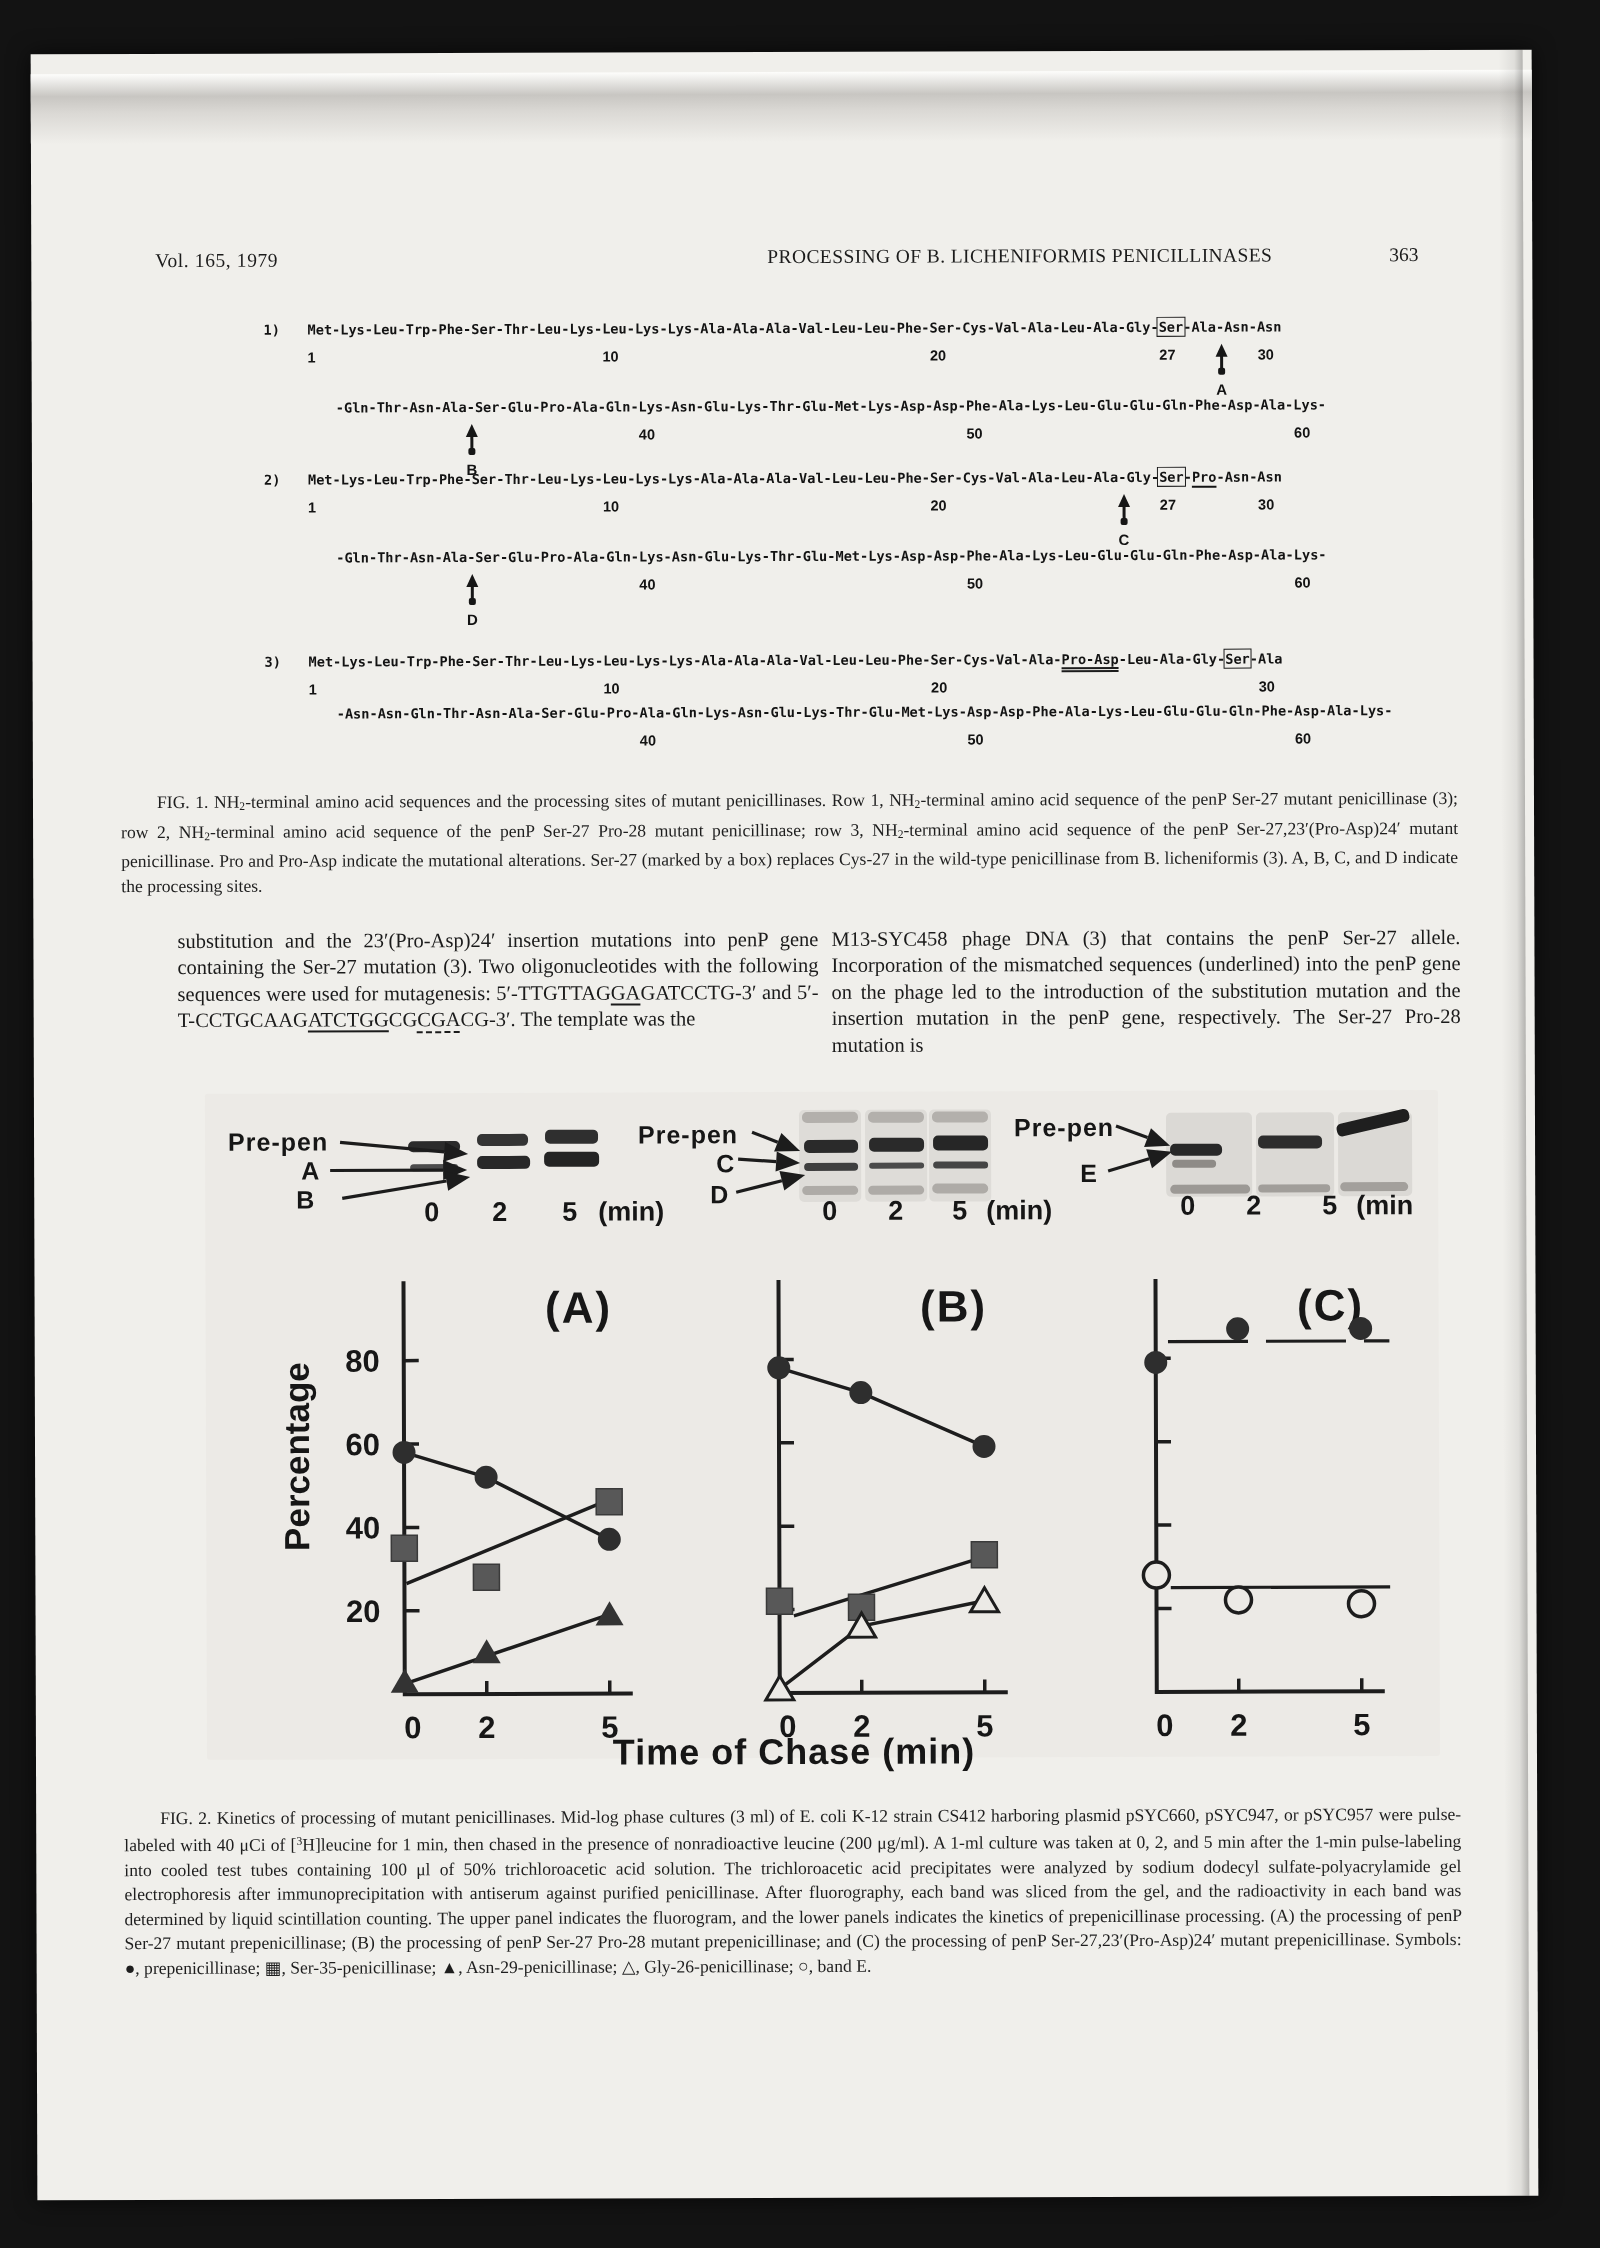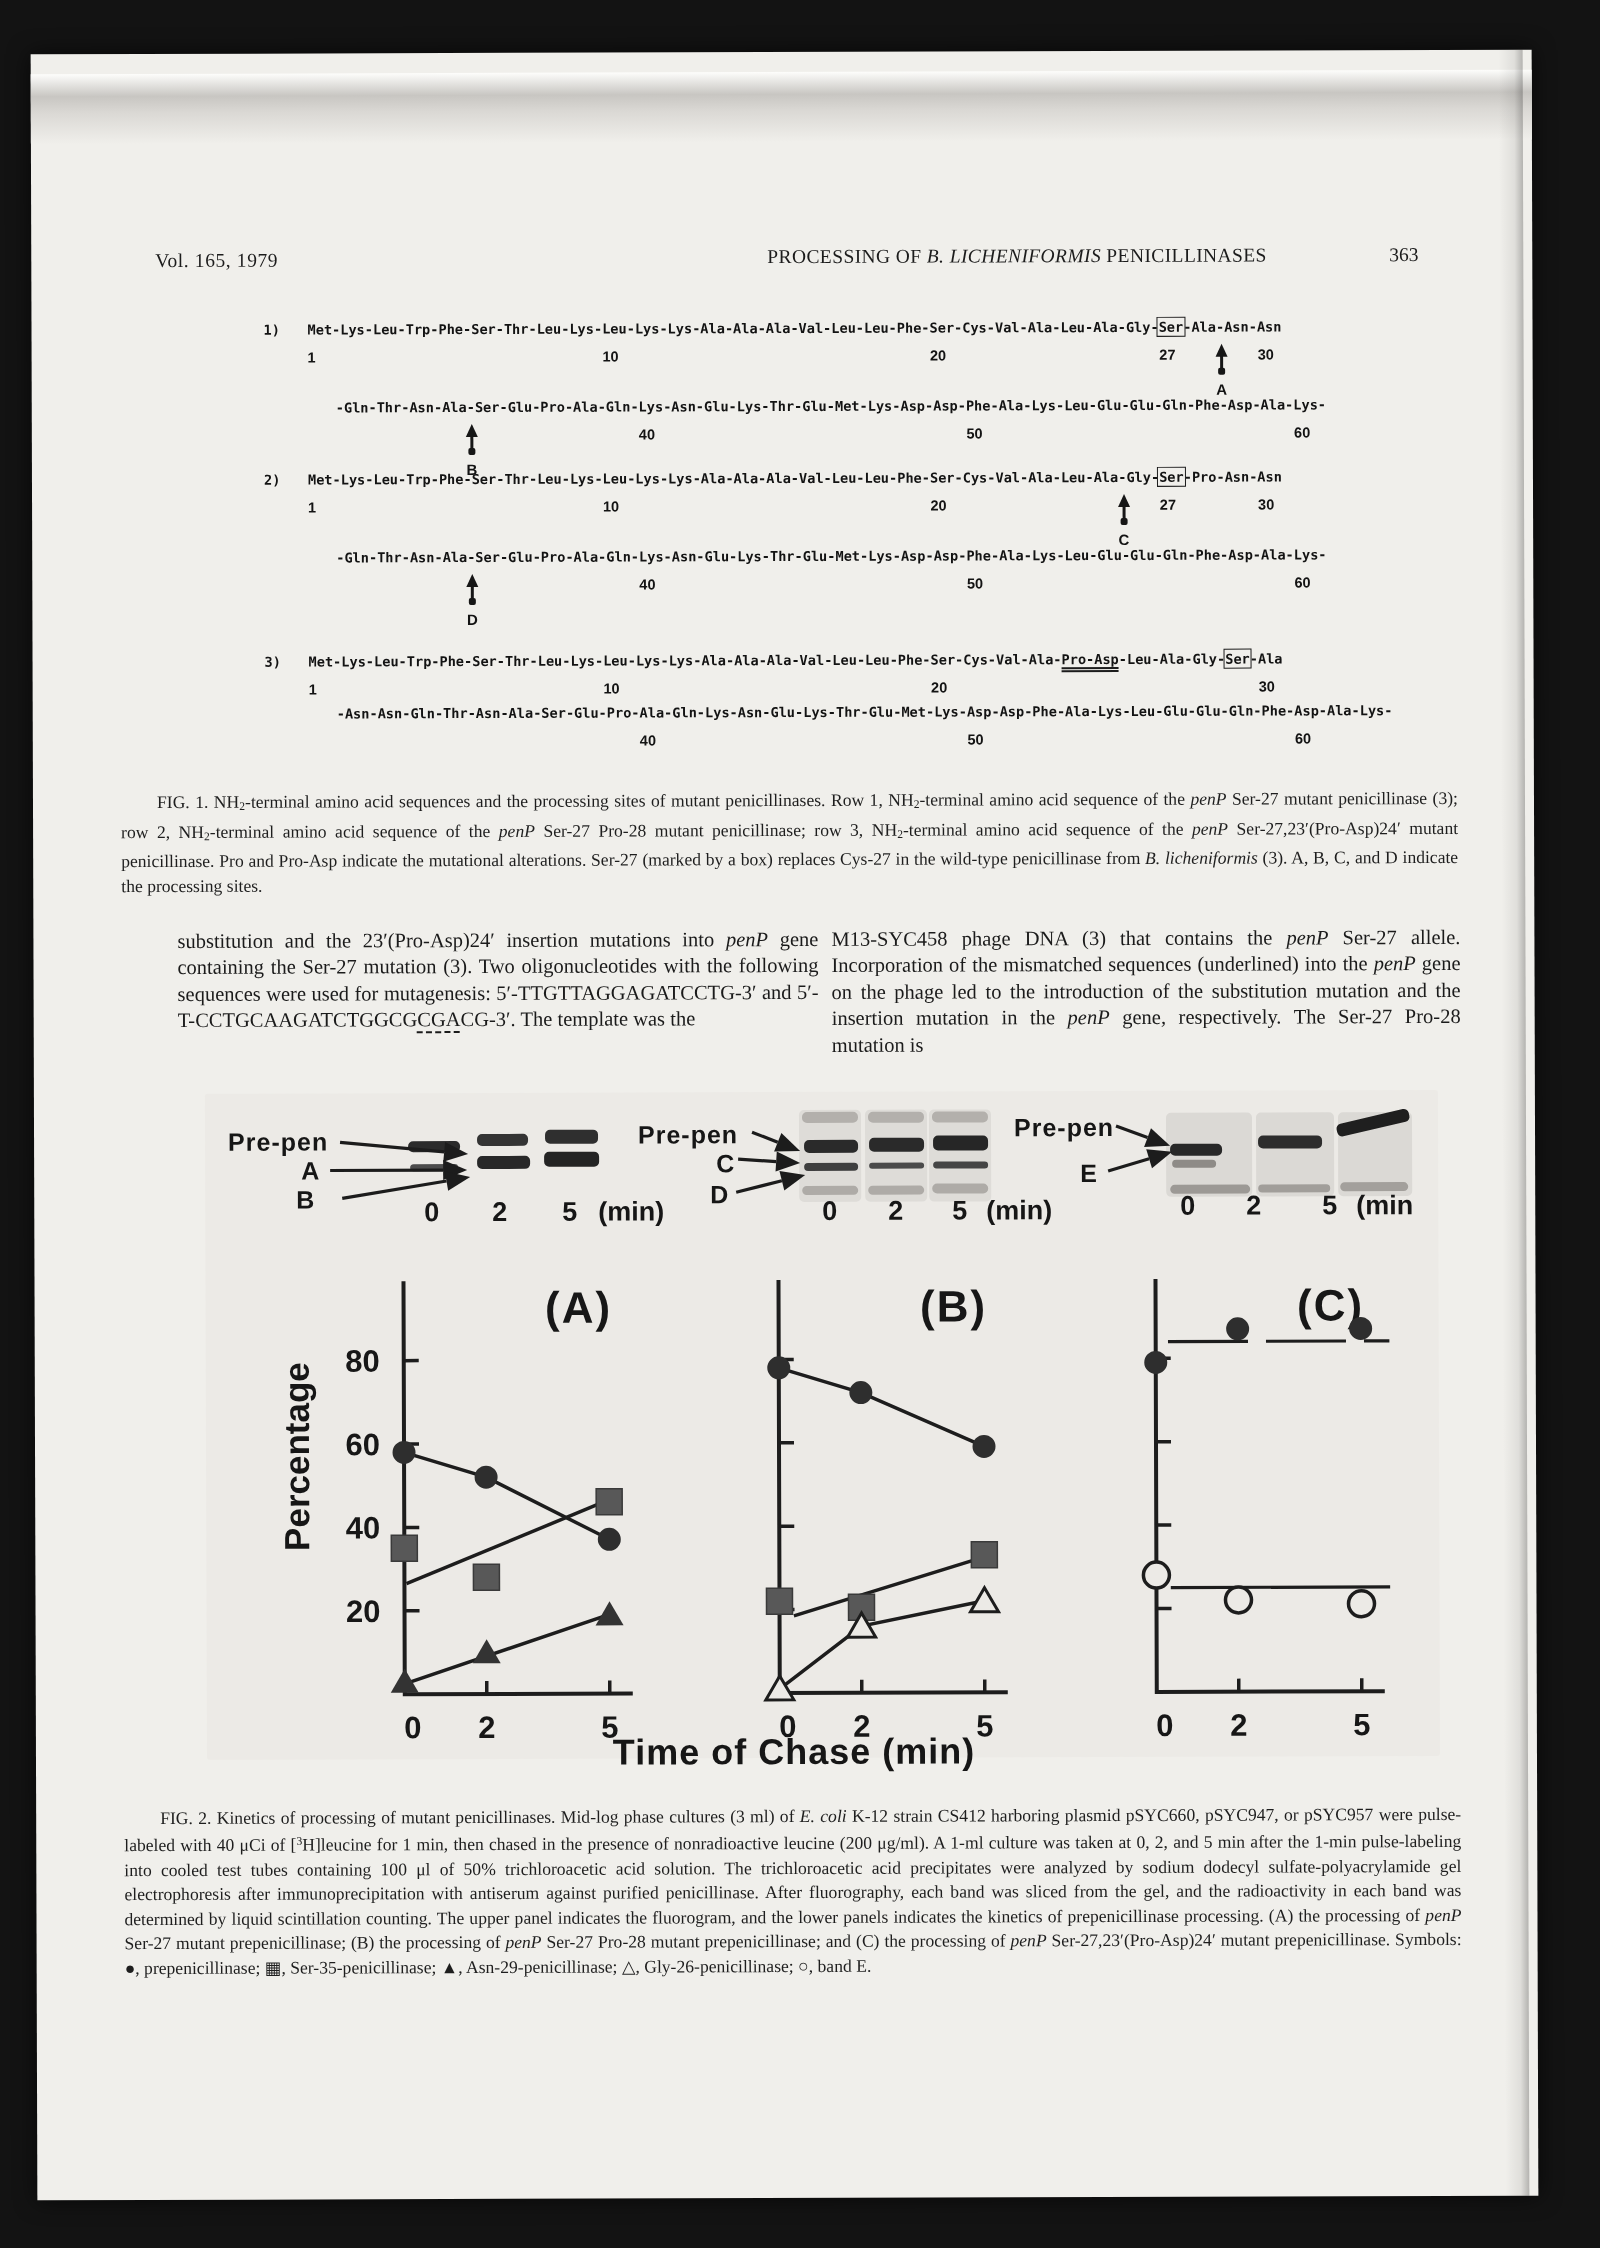--- a/index.html
+++ b/index.html
@@ -29,25 +29,25 @@
   .photo{position:absolute;left:205px;top:1092px;width:1233px;height:666px;background:#eceae6;border-radius:3px;}
 
   .seq{position:absolute;font-family:"DejaVu Sans Mono",monospace;font-weight:bold;font-size:13.6px;
        line-height:17px;color:#131313;white-space:pre;}
   .seq-id{position:absolute;font-family:"DejaVu Sans Mono",monospace;font-weight:bold;font-size:13.6px;color:#131313;}
   .seq-num{position:absolute;font-family:"Liberation Sans",sans-serif;font-weight:bold;font-size:14.5px;color:#131313;}
   .seq-letter{position:absolute;font-family:"Liberation Sans",sans-serif;font-weight:bold;font-size:15px;
        color:#131313;transform:translateX(-50%);}
   .seq-arrow{position:absolute;}
 
-  .s-i{font-style:italic;}
+  .s-i{}
   .s-sub{font-size:.66em;vertical-align:-.2em;}
   .s-sup{font-size:.66em;vertical-align:.5em;}
   .s-box{outline:1.7px solid #1c1c1c;outline-offset:1px;}
-  .s-u{text-decoration-thickness:2.2px;text-underline-offset:4px;}
+  .s-u{text-decoration:underline;text-decoration-thickness:2.2px;text-underline-offset:4px;}
   .s-ud{text-decoration:underline dashed;text-decoration-thickness:2px;text-underline-offset:5px;}
   .s-uu{border-bottom:5px double #1c1c1c;}
 
   .gel-label{position:absolute;font-family:"Liberation Sans",sans-serif;font-weight:bold;font-size:25px;
        color:#161616;letter-spacing:1px;}
   .lane-label{position:absolute;font-family:"Liberation Sans",sans-serif;font-weight:bold;font-size:27px;color:#161616;}
   .band{position:absolute;border-radius:5px;}
 
   .ylabel{position:absolute;left:296px;top:1455px;transform:translate(-50%,-50%) rotate(-90deg);
        font-family:"Liberation Sans",sans-serif;font-weight:bold;font-size:35px;color:#161616;white-space:nowrap;}

